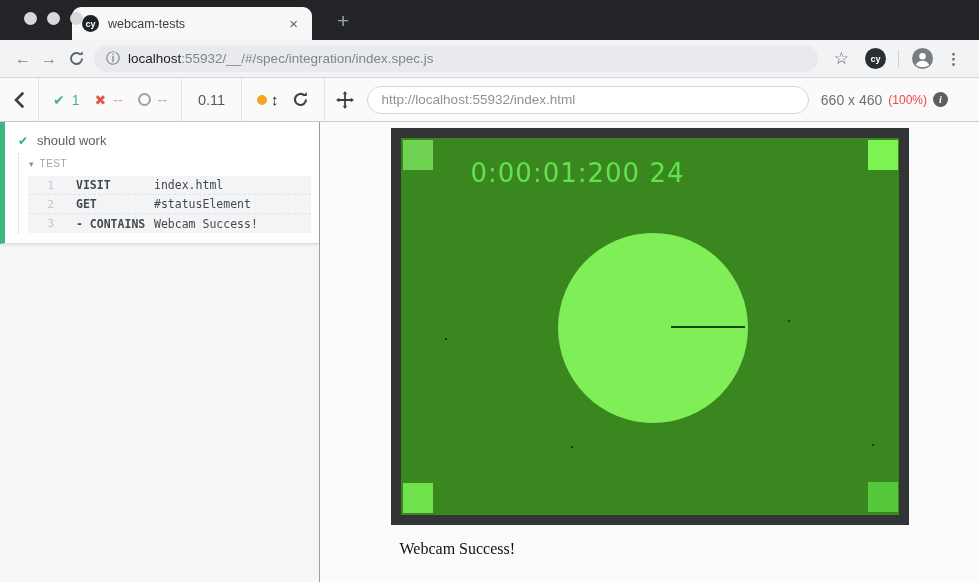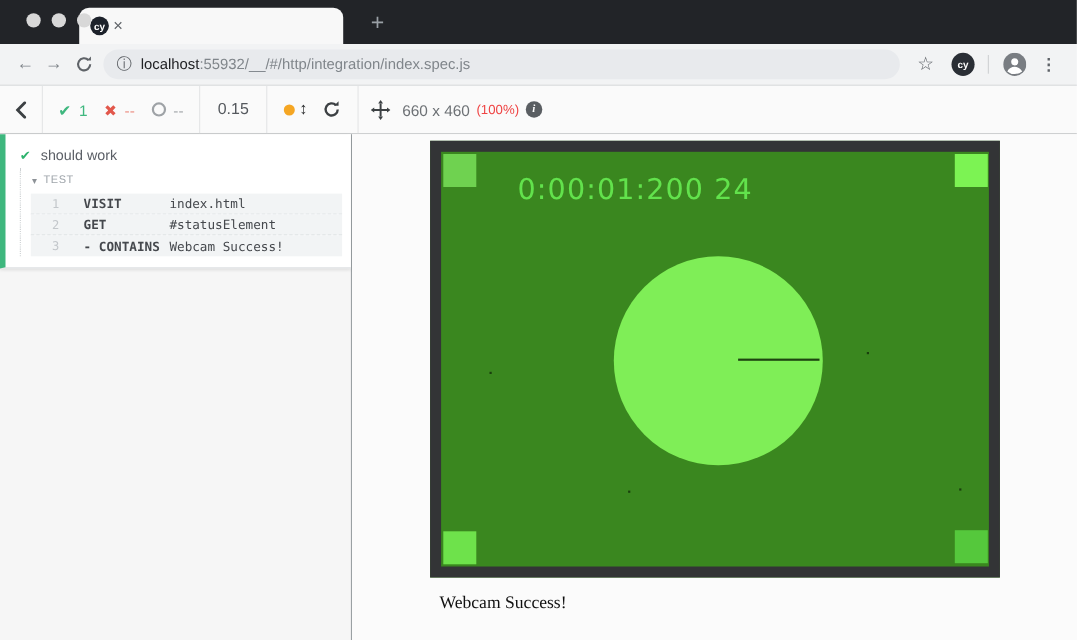--- a/index.html
+++ b/index.html
@@ -47,21 +47,21 @@
   .st-pend-n { color:#a7abae; }
   .duration { padding:0 16px; color:#55595e; font-size:14.5px; }
   .tools { display:flex; align-items:center; gap:13px; padding:0 15px; }
   .autoscroll { display:flex; align-items:center; gap:4px; }
   .orange-dot { width:10px; height:10px; border-radius:50%; background:#f5a623; }
   .updown { color:#2a2c2e; font-size:15px; font-weight:bold; }
   .crosshair-wrap { width:40px; display:flex; justify-content:center; }
   .cy-url { flex:1; height:28px; border:1px solid #d4d7d9; background:#fff; border-radius:15px;
     display:flex; align-items:center; padding:0 14px; margin:0 12px 0 2px;
     color:#8e9398; font-size:13.5px; white-space:nowrap; overflow:hidden; }
-  .vp-info { display:flex; align-items:center; gap:6px; padding-right:4px; white-space:nowrap; }
+  .vp-info { display:flex; align-items:center; gap:6px; padding-right:31px; white-space:nowrap; }
   .vp-size { color:#6d7175; font-size:14px; }
   .vp-zoom { color:#ef4444; font-size:12px; }
   .info-filled { width:15px; height:15px; border-radius:50%; background:#5a5e62; color:#fff;
     font-size:10px; font-weight:bold; font-family:"Liberation Serif",serif; font-style:italic;
     display:flex; align-items:center; justify-content:center; }
 
   
   .content { display:flex; height:460px; }
 
   
@@ -106,37 +106,38 @@
 <body>
 
 <div class="titlebar">
   <div class="traffic">
     <span class="dot"></span>
     <span class="dot"></span>
     <span class="dot"></span>
   </div>
   <div class="tab">
     <span class="favicon">cy</span>
+    <span class="tab-title">webcam-tests</span>
     <span class="tab-close">×</span>
   </div>
   <span class="newtab">+</span>
 </div>
 
 <div class="addressbar">
   <span class="nav-btn">←</span>
   <span class="nav-btn">→</span>
   <span class="reload-btn">
     <svg width="17" height="17" viewBox="0 0 16 16">
         <path d="M13.2 8a5.2 5.2 0 1 1-1.5-3.7" fill="none" stroke="#5f6368" stroke-width="1.8"></path>
         <path d="M13.8 1.2v3.6h-3.6z" fill="#5f6368"></path>
       </svg>
   </span>
   <div class="omnibox">
     <span class="omni-info">ⓘ</span>
-    <span class="omni-url"><span class="omni-host">localhost</span><span>:55932/__/#/http/integration/index.spec.js</span></span>
+    <span class="omni-url"><span class="omni-host">localhost</span><span>:55932/__/#/spec/integration/index.spec.js</span></span>
   </div>
   <span class="star">☆</span>
   <span class="ext-badge">cy</span>
   <span class="abar-sep"></span>
   <span class="profile">
     <svg width="21" height="21" viewBox="0 0 24 24">
         <circle cx="12" cy="12" r="12" fill="#797d82"></circle>
         <circle cx="12" cy="9.4" r="3.7" fill="#fff"></circle>
         <path d="M4.3 19.3c1.5-3 4.4-4.7 7.7-4.7s6.2 1.7 7.7 4.7a12 12 0 0 1-15.4 0z" fill="#fff"></path>
       </svg>
@@ -153,21 +154,21 @@
   <span class="sep"></span>
   <div class="stats">
     <span class="st-pass">✔</span>
     <span class="st-pass-n">1</span>
     <span class="st-fail">✖</span>
     <span class="st-fail-n">--</span>
     <span class="st-pend-circle"></span>
     <span class="st-pend-n">--</span>
   </div>
   <span class="sep"></span>
-  <span class="duration">0.15</span>
+  <span class="duration">0.11</span>
   <span class="sep"></span>
   <div class="tools">
     <span class="autoscroll">
       <span class="orange-dot"></span>
       <span class="updown">↕</span>
     </span>
     <span style="display:flex;">
       <svg width="17" height="17" viewBox="0 0 16 16">
           <path d="M13.2 8a5.2 5.2 0 1 1-1.5-3.7" fill="none" stroke="#3c4043" stroke-width="2"></path>
           <path d="M13.9 1v3.8h-3.8z" fill="#3c4043"></path>
@@ -177,20 +178,21 @@
   <span class="sep"></span>
   <span class="crosshair-wrap">
     <svg width="18" height="18" viewBox="0 0 18 18" fill="#3c4043">
         <path d="M9 3v12M3 9h12" stroke="#3c4043" stroke-width="1.8"></path>
         <path d="M9 0l2.2 3.2H6.8z"></path>
         <path d="M9 18l2.2-3.2H6.8z"></path>
         <path d="M0 9l3.2-2.2v4.4z"></path>
         <path d="M18 9l-3.2-2.2v4.4z"></path>
       </svg>
   </span>
+  <div class="cy-url">http://localhost:55932/index.html</div>
   <div class="vp-info">
     <span class="vp-size">660 x 460</span>
     <span class="vp-zoom">(100%)</span>
     <span class="info-filled">i</span>
   </div>
 </div>
 
 <div class="content">
 
   <div class="reporter">

